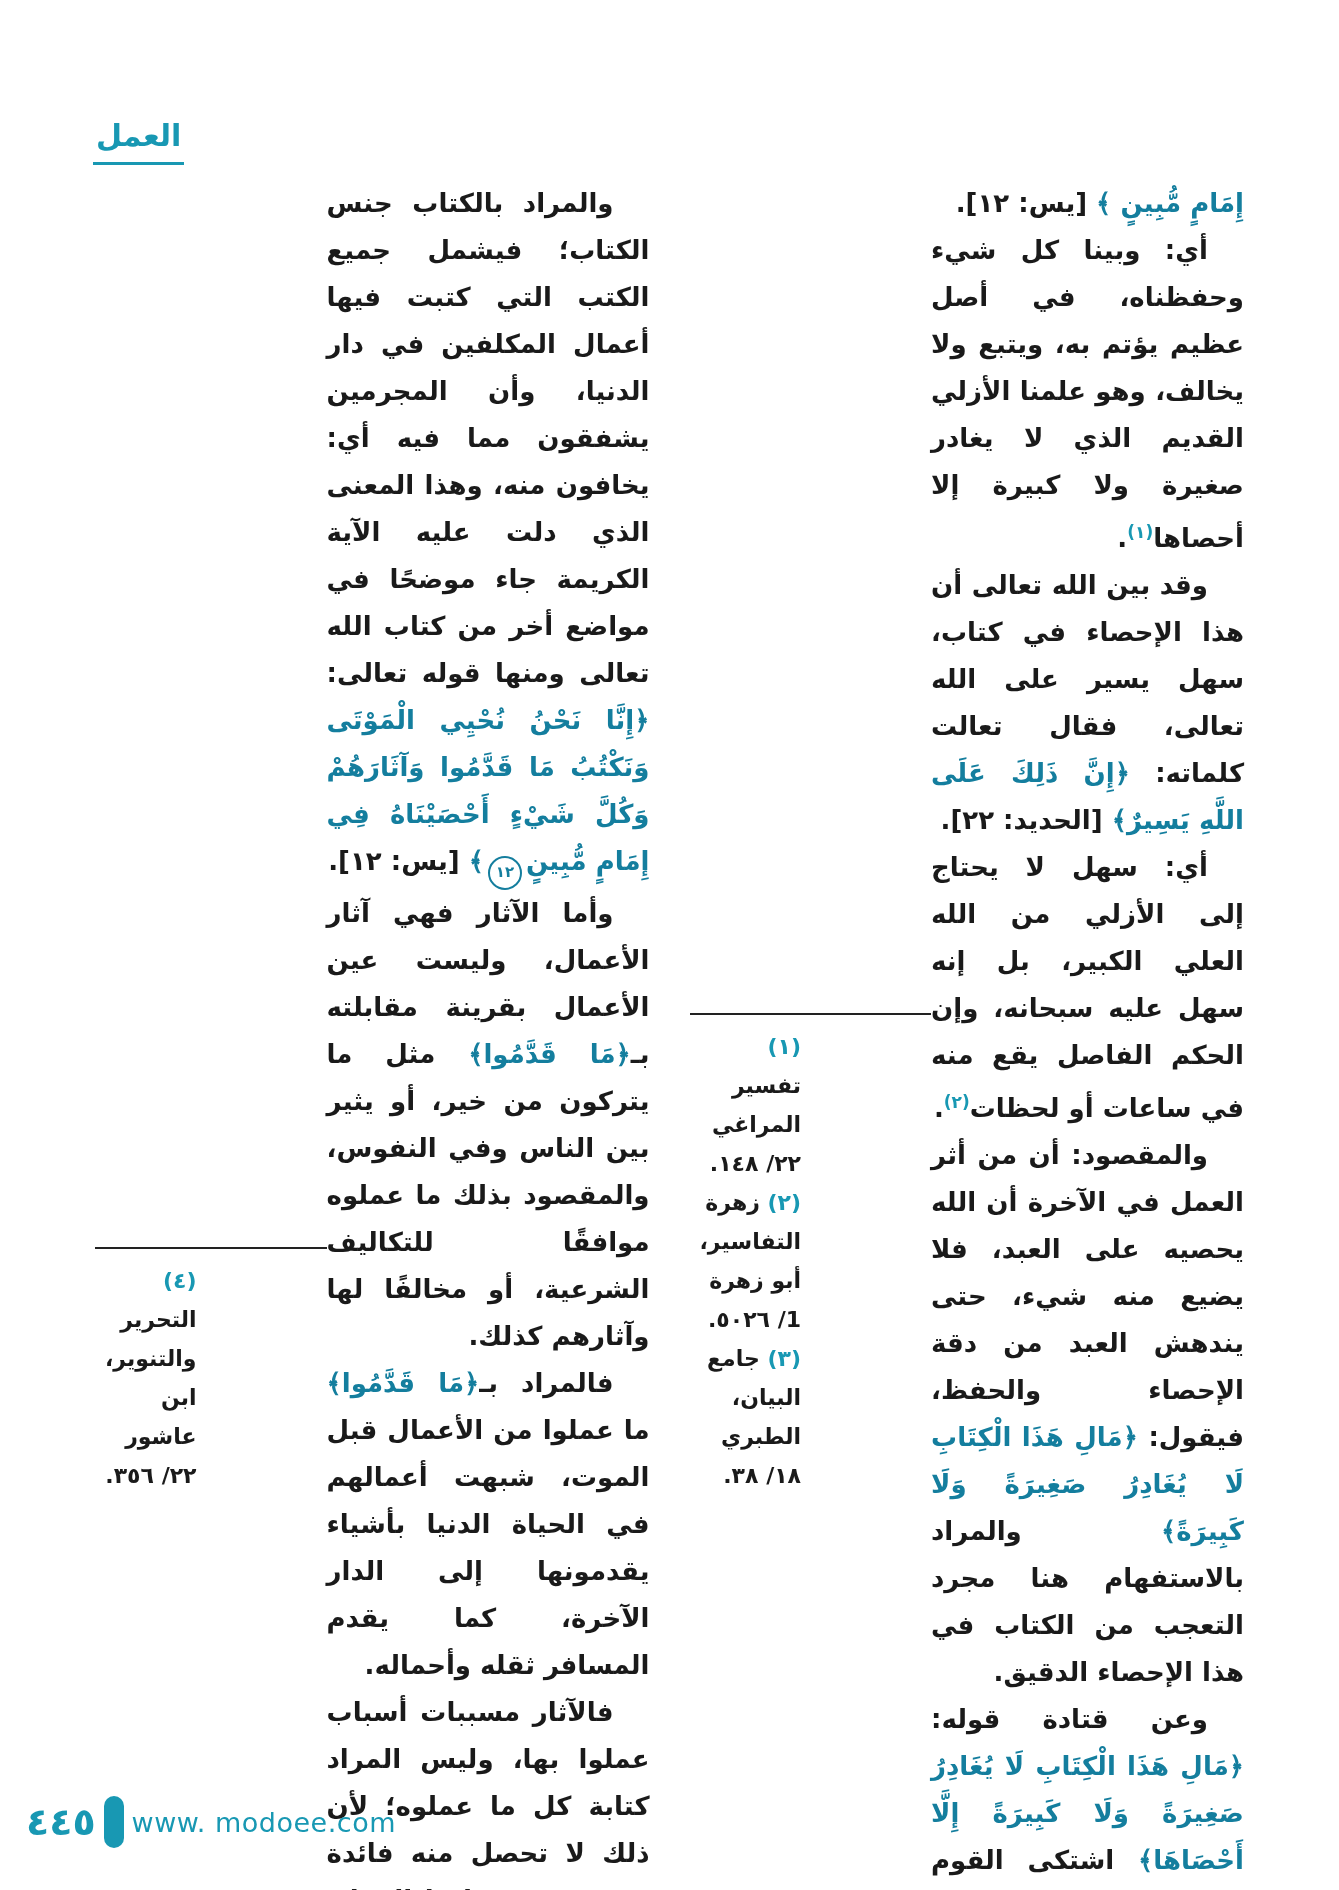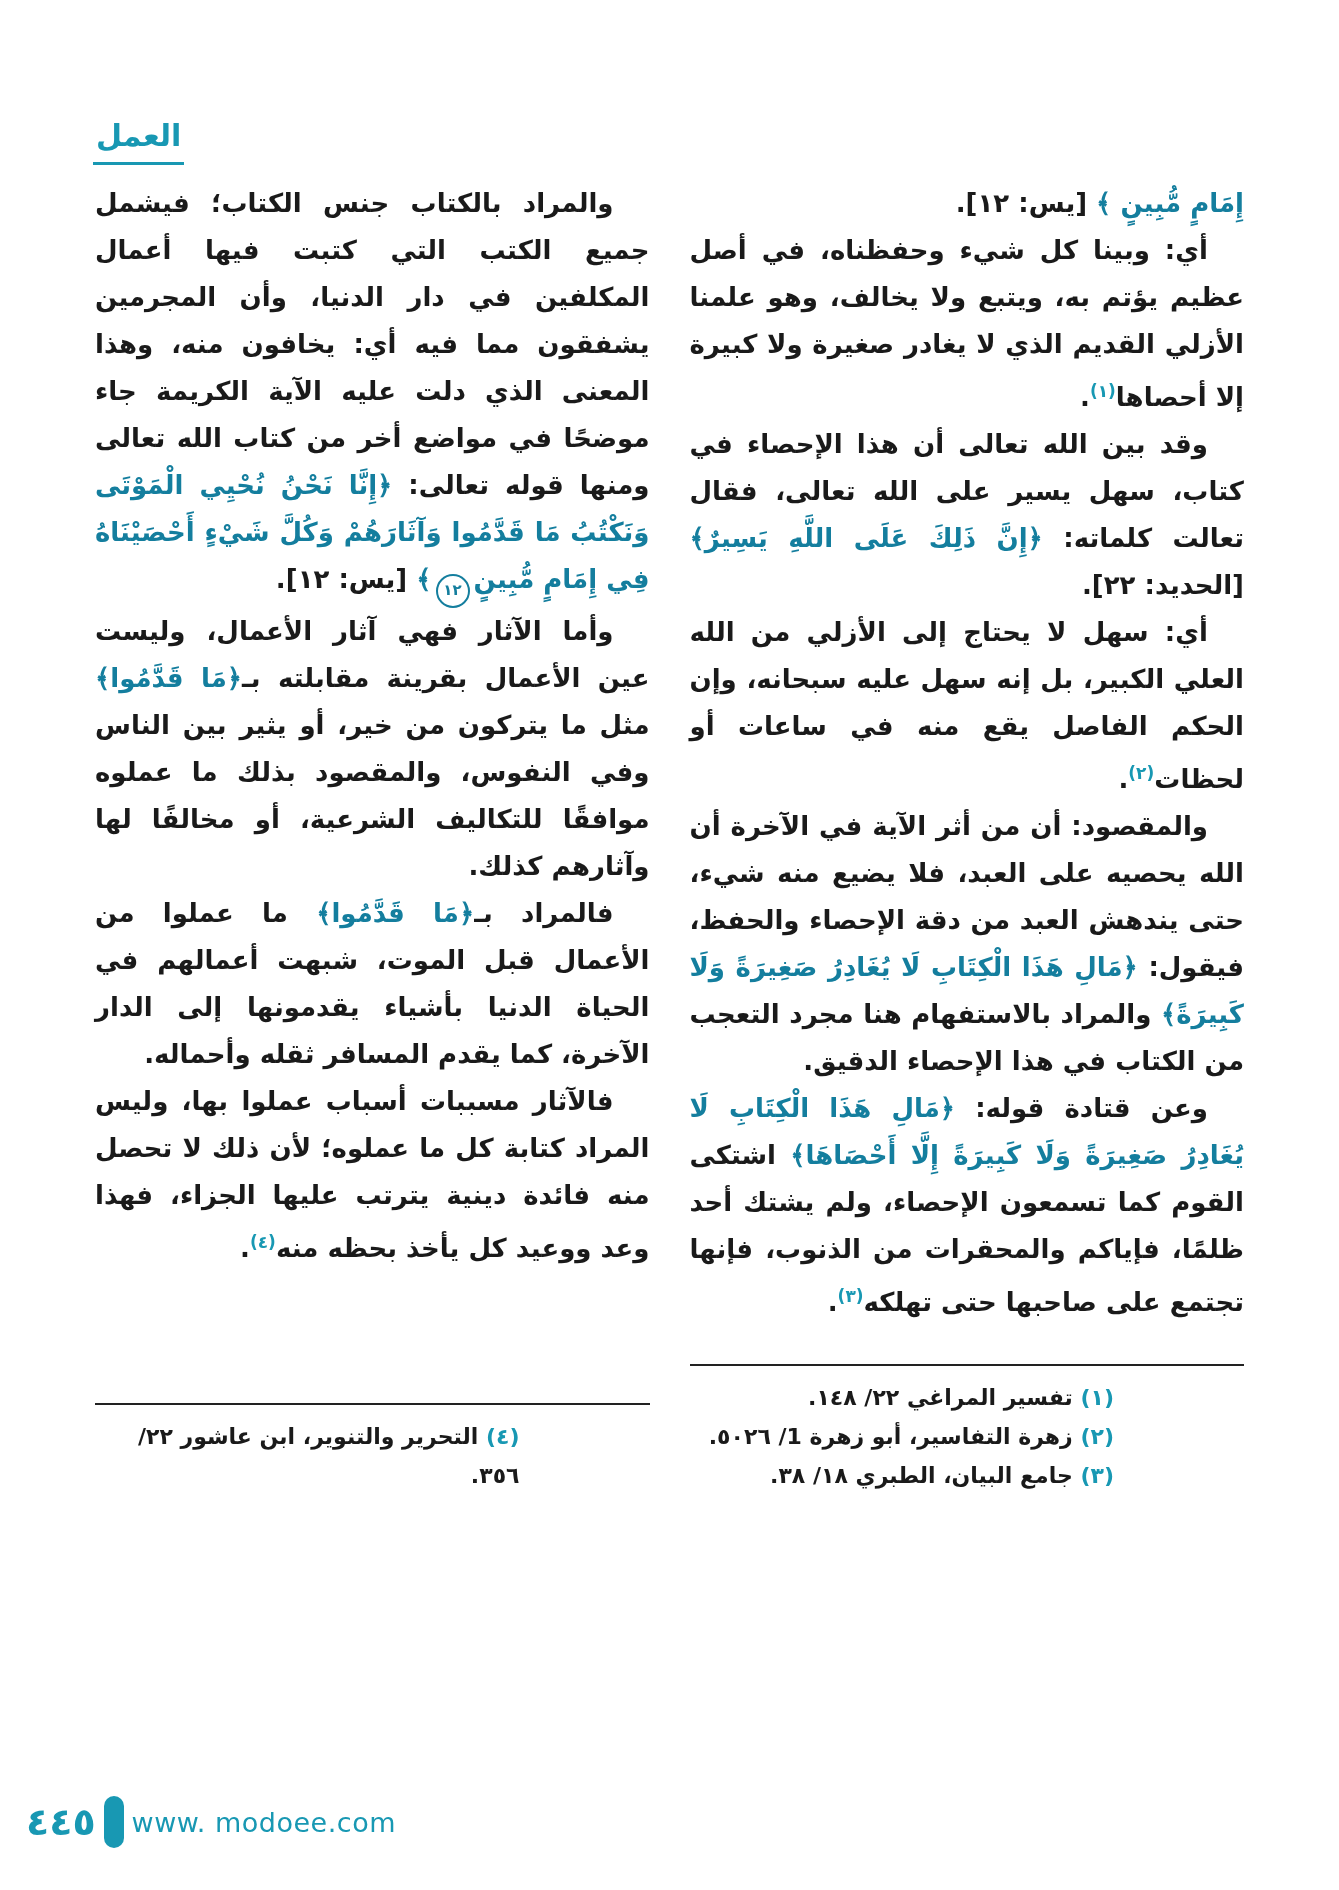--- a/index.html
+++ b/index.html
@@ -15,21 +15,21 @@
   }
   .header{position:absolute;top:98px;left:93px;direction:rtl;margin-top:20px;}
   .header-title{
     display:inline-block;color:var(--accent);font-size:30px;font-weight:bold;
     padding:0 3px 9px 3px;border-bottom:3px solid var(--accent);
   }
   .columns{
     position:absolute;top:180px;right:95px;width:1149px;height:1315px;
     display:flex;flex-direction:row;gap:40px;direction:rtl;
   }
-  .col{flex:1;display:flex;flex-direction:column;min-width:0;}
+  .col{flex:1;display:flex;flex-direction:row;min-width:0;}
   .body-text{
     font-size:26px;line-height:47px;font-weight:bold;color:var(--text);
     text-align:justify;direction:rtl;
   }
   .para{margin:0;}
   .para.indent{text-indent:36px;}
   .n{color:var(--text);}
   .q{color:var(--quran);}
   .f{color:var(--accent);font-size:17px;vertical-align:9px;}
   .aya{
@@ -63,21 +63,21 @@
   </div>
 
   <div class="columns">
 
     <div class="col">
       <div class="body-text" id="col-right-text">
           <p class="para"><span class="q">إِمَامٍ مُّبِينٍ ﴾</span><span class="n"> [يس: ١٢].</span></p>
           <p class="para indent"><span class="n">أي: وبينا كل شيء وحفظناه، في أصل عظيم يؤتم به، ويتبع ولا يخالف، وهو علمنا الأزلي القديم الذي لا يغادر صغيرة ولا كبيرة إلا أحصاها</span><span class="f">(١)</span><span class="n">.</span></p>
           <p class="para indent"><span class="n">وقد بين الله تعالى أن هذا الإحصاء في كتاب، سهل يسير على الله تعالى، فقال تعالت كلماته: </span><span class="q">﴿إِنَّ ذَلِكَ عَلَى اللَّهِ يَسِيرٌ﴾</span><span class="n"> [الحديد: ٢٢].</span></p>
           <p class="para indent"><span class="n">أي: سهل لا يحتاج إلى الأزلي من الله العلي الكبير، بل إنه سهل عليه سبحانه، وإن الحكم الفاصل يقع منه في ساعات أو لحظات</span><span class="f">(٢)</span><span class="n">.</span></p>
-          <p class="para indent"><span class="n">والمقصود: أن من أثر الآية في الآخرة أن الله يحصيه على العبد، فلا يضيع منه شيء، حتى يندهش العبد من دقة الإحصاء والحفظ، فيقول: </span><span class="q">﴿مَالِ هَذَا الْكِتَابِ لَا يُغَادِرُ صَغِيرَةً وَلَا كَبِيرَةً﴾</span><span class="n"> والمراد بالاستفهام هنا مجرد التعجب من الكتاب في هذا الإحصاء الدقيق.</span></p>
+          <p class="para indent"><span class="n">والمقصود: أن من أثر العمل في الآخرة أن الله يحصيه على العبد، فلا يضيع منه شيء، حتى يندهش العبد من دقة الإحصاء والحفظ، فيقول: </span><span class="q">﴿مَالِ هَذَا الْكِتَابِ لَا يُغَادِرُ صَغِيرَةً وَلَا كَبِيرَةً﴾</span><span class="n"> والمراد بالاستفهام هنا مجرد التعجب من الكتاب في هذا الإحصاء الدقيق.</span></p>
           <p class="para indent"><span class="n">وعن قتادة قوله: </span><span class="q">﴿مَالِ هَذَا الْكِتَابِ لَا يُغَادِرُ صَغِيرَةً وَلَا كَبِيرَةً إِلَّا أَحْصَاهَا﴾</span><span class="n"> اشتكى القوم كما تسمعون الإحصاء، ولم يشتك أحد ظلمًا، فإياكم والمحقرات من الذنوب، فإنها تجتمع على صاحبها حتى تهلكه</span><span class="f">(٣)</span><span class="n">.</span></p>
         </div>
       <div class="footnotes">
         <div class="fn-sep"></div>
         <div id="fn-right">
             <div class="fn-line"><span class="fn-num">(١) </span><span>تفسير المراغي ٢٢/ ١٤٨.</span></div>
             <div class="fn-line"><span class="fn-num">(٢) </span><span>زهرة التفاسير، أبو زهرة 1/ ٥٠٢٦.</span></div>
             <div class="fn-line"><span class="fn-num">(٣) </span><span>جامع البيان، الطبري ١٨/ ٣٨.</span></div>
           </div>
       </div>

